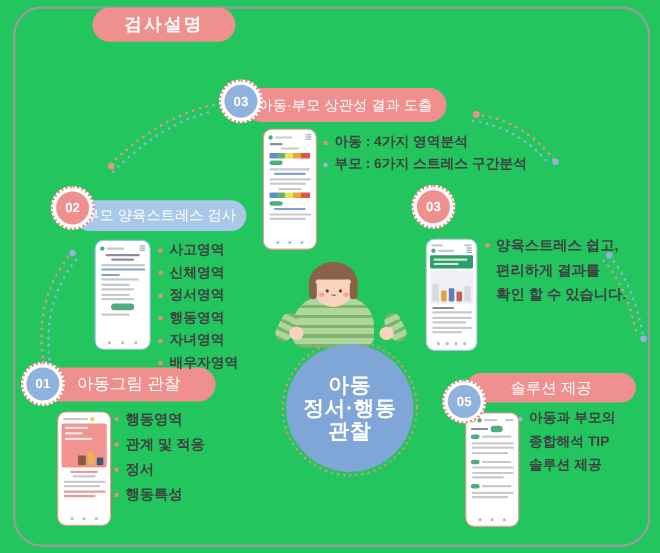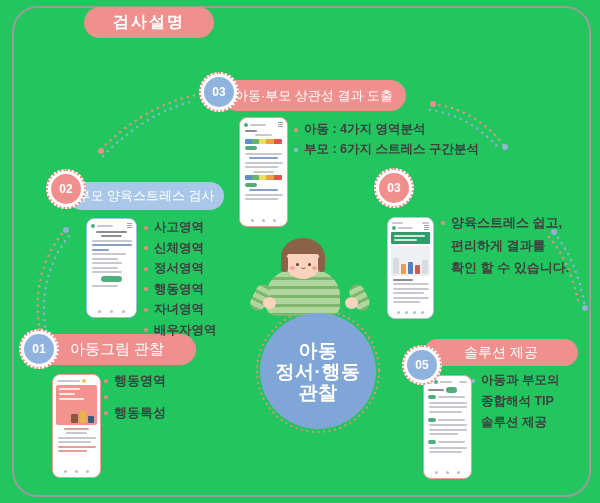--- a/index.html
+++ b/index.html
@@ -188,20 +188,25 @@
   <div class="pill pink p03">아동·부모 상관성 결과 도출</div>
   <div class="pill pink p05">솔루션 제공</div>
 
   <div class="blist bl01">
     <div class="b">
         <span class="dot red"></span>
         <span>행동영역</span>
       </div>
     <div class="b">
         <span class="dot red"></span>
+        <span>관계 및 적응</span>
+      </div>
+    <div class="b">
+        <span class="dot red"></span>
+        <span>정서</span>
       </div>
     <div class="b">
         <span class="dot red"></span>
         <span>행동특성</span>
       </div>
   </div>
 
   <div class="blist bl02">
     <div class="b">
         <span class="dot red"></span>

